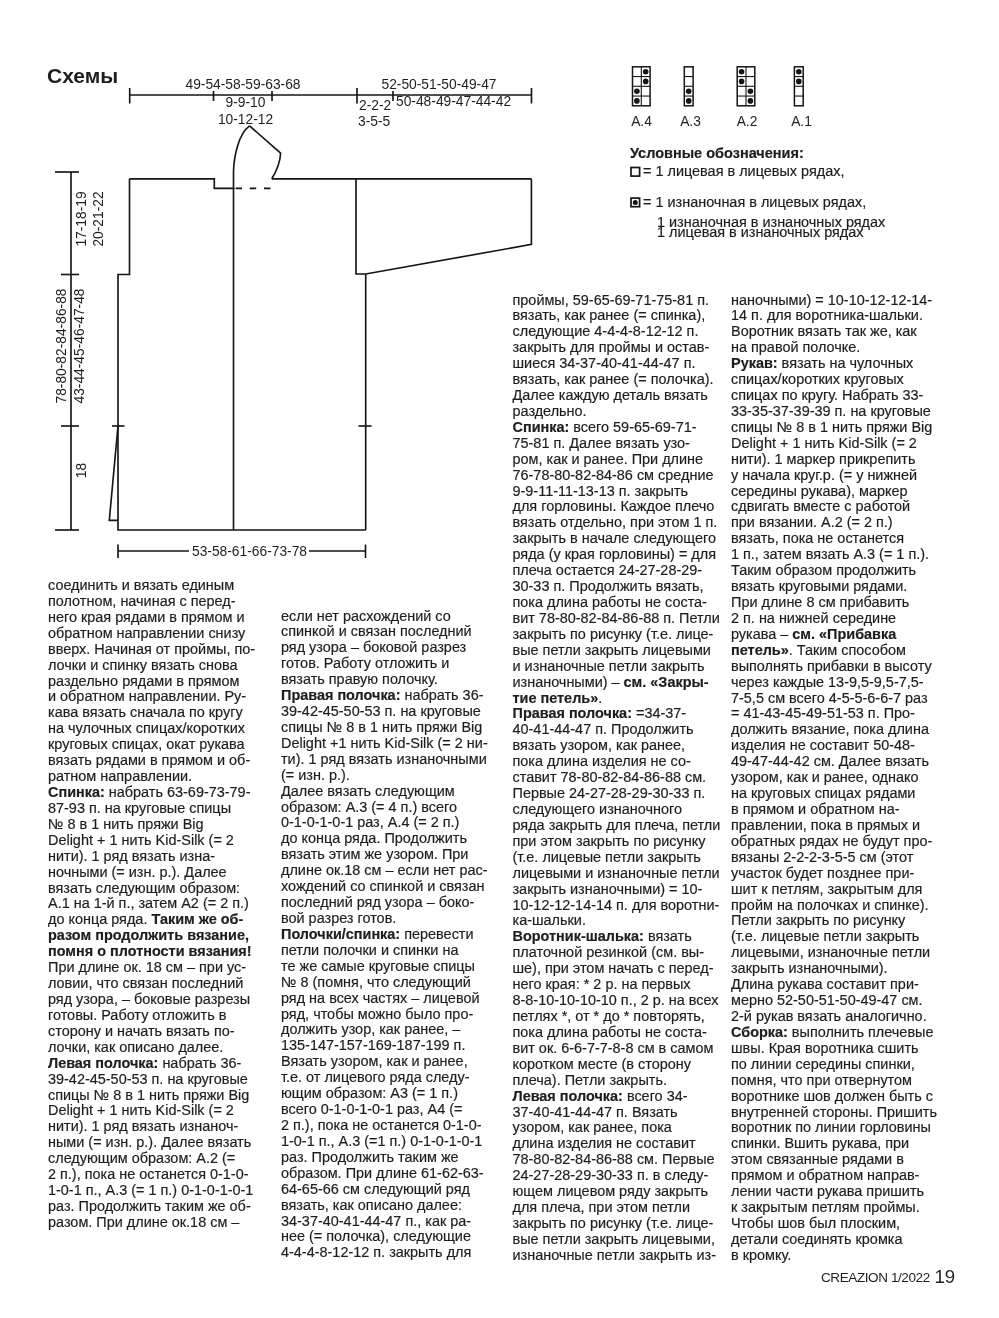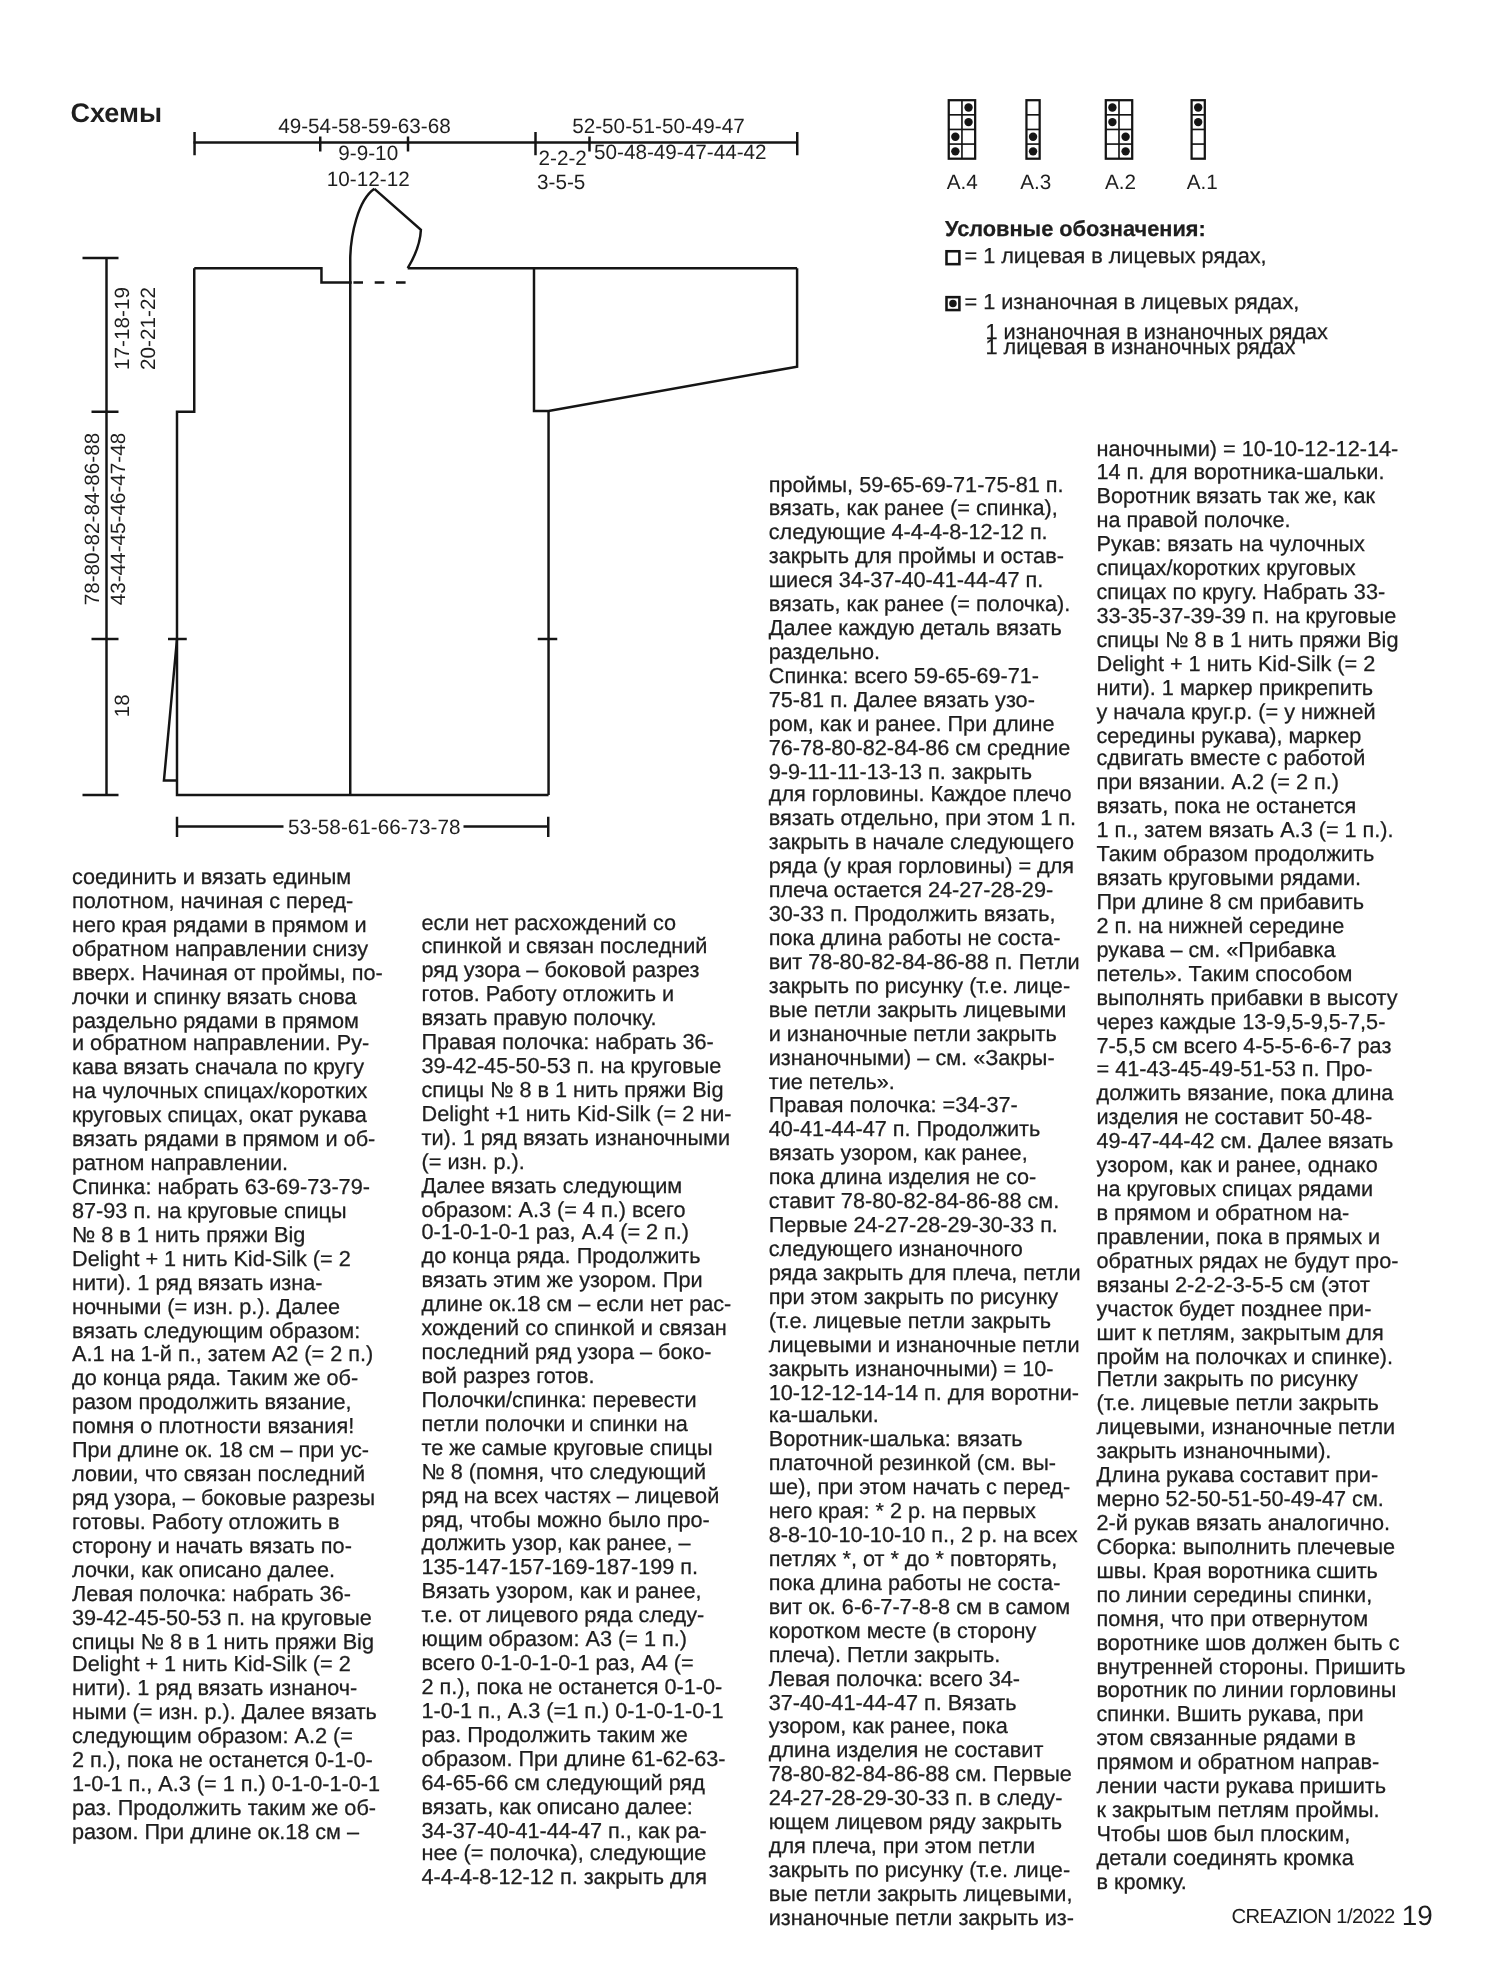--- a/index.html
+++ b/index.html
@@ -1,27 +1,27 @@
 <!DOCTYPE html>
 <html><head>
 <meta charset="utf-8">
 <style>
   html,body{margin:0;padding:0;}
   body{width:999px;height:1318px;background:#fff;position:relative;
        font-family:"Liberation Sans",sans-serif;color:#1e1e1e;overflow:hidden;}
   .col{position:absolute;font-size:14.45px;line-height:15.92px;white-space:nowrap;-webkit-text-stroke:0.18px #1e1e1e;}
-  .col b{font-weight:normal;}
+  .col b{font-weight:bold;}
   .leg{position:absolute;font-size:14.45px;line-height:15.92px;white-space:nowrap;-webkit-text-stroke:0.18px #1e1e1e;}
   svg{position:absolute;left:0;top:0;}
   svg text{font-family:"Liberation Sans",sans-serif;fill:#1e1e1e;}
 </style>
 </head>
 <body>
 
-<div style="position:absolute;left:47px;top:68.4px;font-weight:bold;font-size:18px;line-height:15.92px;">Схемы</div>
+<div style="position:absolute;left:47px;top:68.4px;font-weight:bold;font-size:21px;line-height:15.92px;">Схемы</div>
 
 <svg width="999" height="1318" viewBox="0 0 999 1318" fill="none" stroke="#151515" stroke-width="1.65">
 
   <g>
     <line x1="129" y1="95" x2="357" y2="95"></line>
     <line x1="129.7" y1="88" x2="129.7" y2="103.5"></line>
     <line x1="357" y1="88" x2="357" y2="103.5"></line>
     <line x1="213.5" y1="91" x2="213.5" y2="101"></line>
     <line x1="272" y1="91" x2="272" y2="101"></line>
   </g>
@@ -246,21 +246,21 @@
     <div>1-0-1 п., А.3 (=1 п.) 0-1-0-1-0-1</div>
     <div>раз. Продолжить таким же</div>
     <div>образом. При длине 61-62-63-</div>
     <div>64-65-66 см следующий ряд</div>
     <div>вязать, как описано далее:</div>
     <div>34-37-40-41-44-47 п., как ра-</div>
     <div>нее (= полочка), следующие</div>
     <div>4-4-4-8-12-12 п. закрыть для</div>
   </div>
 
-<div class="col" id="c3" style="left:512.5px;top:292.5px;margin-top:24px;">
+<div class="col" id="c3" style="left:512.5px;top:292.5px;">
     <div>проймы, 59-65-69-71-75-81 п.</div>
     <div>вязать, как ранее (= спинка),</div>
     <div>следующие 4-4-4-8-12-12 п.</div>
     <div>закрыть для проймы и остав-</div>
     <div>шиеся 34-37-40-41-44-47 п.</div>
     <div>вязать, как ранее (= полочка).</div>
     <div>Далее каждую деталь вязать</div>
     <div>раздельно.</div>
     <div><b>Спинка:</b> всего 59-65-69-71-</div>
     <div>75-81 п. Далее вязать узо-</div>

